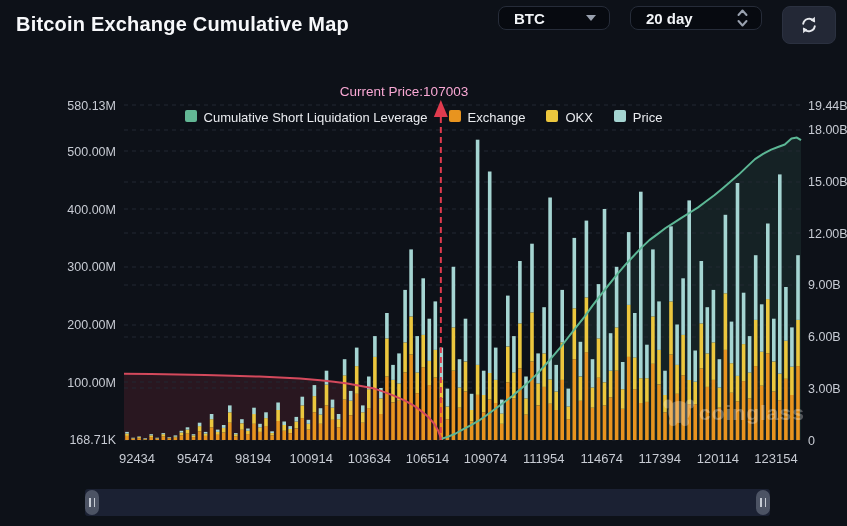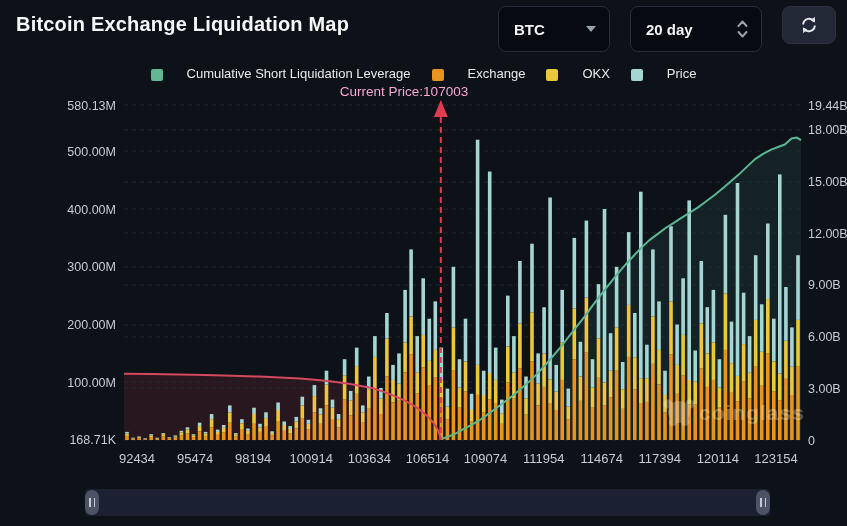--- a/index.html
+++ b/index.html
@@ -8,42 +8,42 @@
     background:#0d1118;
     font-family:"Liberation Sans", sans-serif;
     color:#eef0f4;
     position:relative;
   }
   .page-title {
     position:absolute; left:16px; top:13px;
     font-size:20px; font-weight:700; letter-spacing:.2px; color:#f7f8fa;
   }
   .ctrl {
-    position:absolute; top:6px; height:46px;
+    position:absolute; top:6px; height:24px;
     background:#070a10; border:1px solid #262c39; border-radius:8px;
     display:flex; align-items:center; justify-content:space-between;
     padding:0 13px 0 15px; cursor:pointer;
   }
   .ctrl .lbl { font-size:15px; font-weight:700; color:#f2f4f7; }
   #symbol-select { left:498px; width:112px; }
   #timeframe-select { left:630px; width:132px; }
   .caret-down {
     width:0; height:0; border-left:5px solid transparent; border-right:5px solid transparent;
     border-top:6px solid #99a1af;
   }
   .refresh-btn {
     position:absolute; left:782px; top:6px; width:54px; height:38px;
     background:#232836; border:1px solid #2b3140; border-radius:8px;
     display:flex; align-items:center; justify-content:center; cursor:pointer;
   }
   .legend-row {
     position:absolute; left:0; top:66px; width:847px;
     display:flex; justify-content:center; align-items:center; gap:21px;
   }
-  .legend-item { display:flex; align-items:flex-end; gap:24px; cursor:pointer; }
+  .legend-item { display:flex; align-items:flex-start; gap:7px; cursor:pointer;margin-top:44px; }
   .swatch { width:12px; height:12px; border-radius:2px; background:#888; }
   .legend-item span.txt { font-size:13px; color:#e9ebef; }
   .current-price-label {
     position:absolute; left:404px; top:84px; transform:translateX(-50%);
     font-size:13.5px; color:#f9a8d4; white-space:nowrap;
   }
   .chart-wrap { position:absolute; left:0; top:95px; width:847px; height:390px;margin-left:36px; }
   svg { display:block; font-family:"Liberation Sans", sans-serif; }
   .navigator {
     position:absolute; left:85px; top:489px; width:685px; height:27px;
@@ -54,21 +54,21 @@
     border-radius:7px; cursor:ew-resize;
     display:flex; align-items:center; justify-content:center; gap:3px;
   }
   .nav-handle i { display:block; width:1.5px; height:9px; background:#c6cbd4; }
   .nav-handle.left { left:0; }
   .nav-handle.right { right:0; }
 </style>
 </head>
 <body>
 
-<div class="page-title">Bitcoin Exchange Liquidation Map</div>
+<div class="page-title">Bitcoin Exchange Cumulative Map</div>
 
 <div class="ctrl" id="symbol-select">
   <span class="lbl">BTC</span>
   <span class="caret-down"></span>
 </div>
 
 <div class="ctrl" id="timeframe-select">
   <span class="lbl">20 day</span>
   <svg width="11" height="20" viewBox="0 0 11 20">
     <polyline points="1.5,7 5.5,2.5 9.5,7" fill="none" stroke="#99a1af" stroke-width="2" stroke-linecap="round" stroke-linejoin="round"></polyline>

